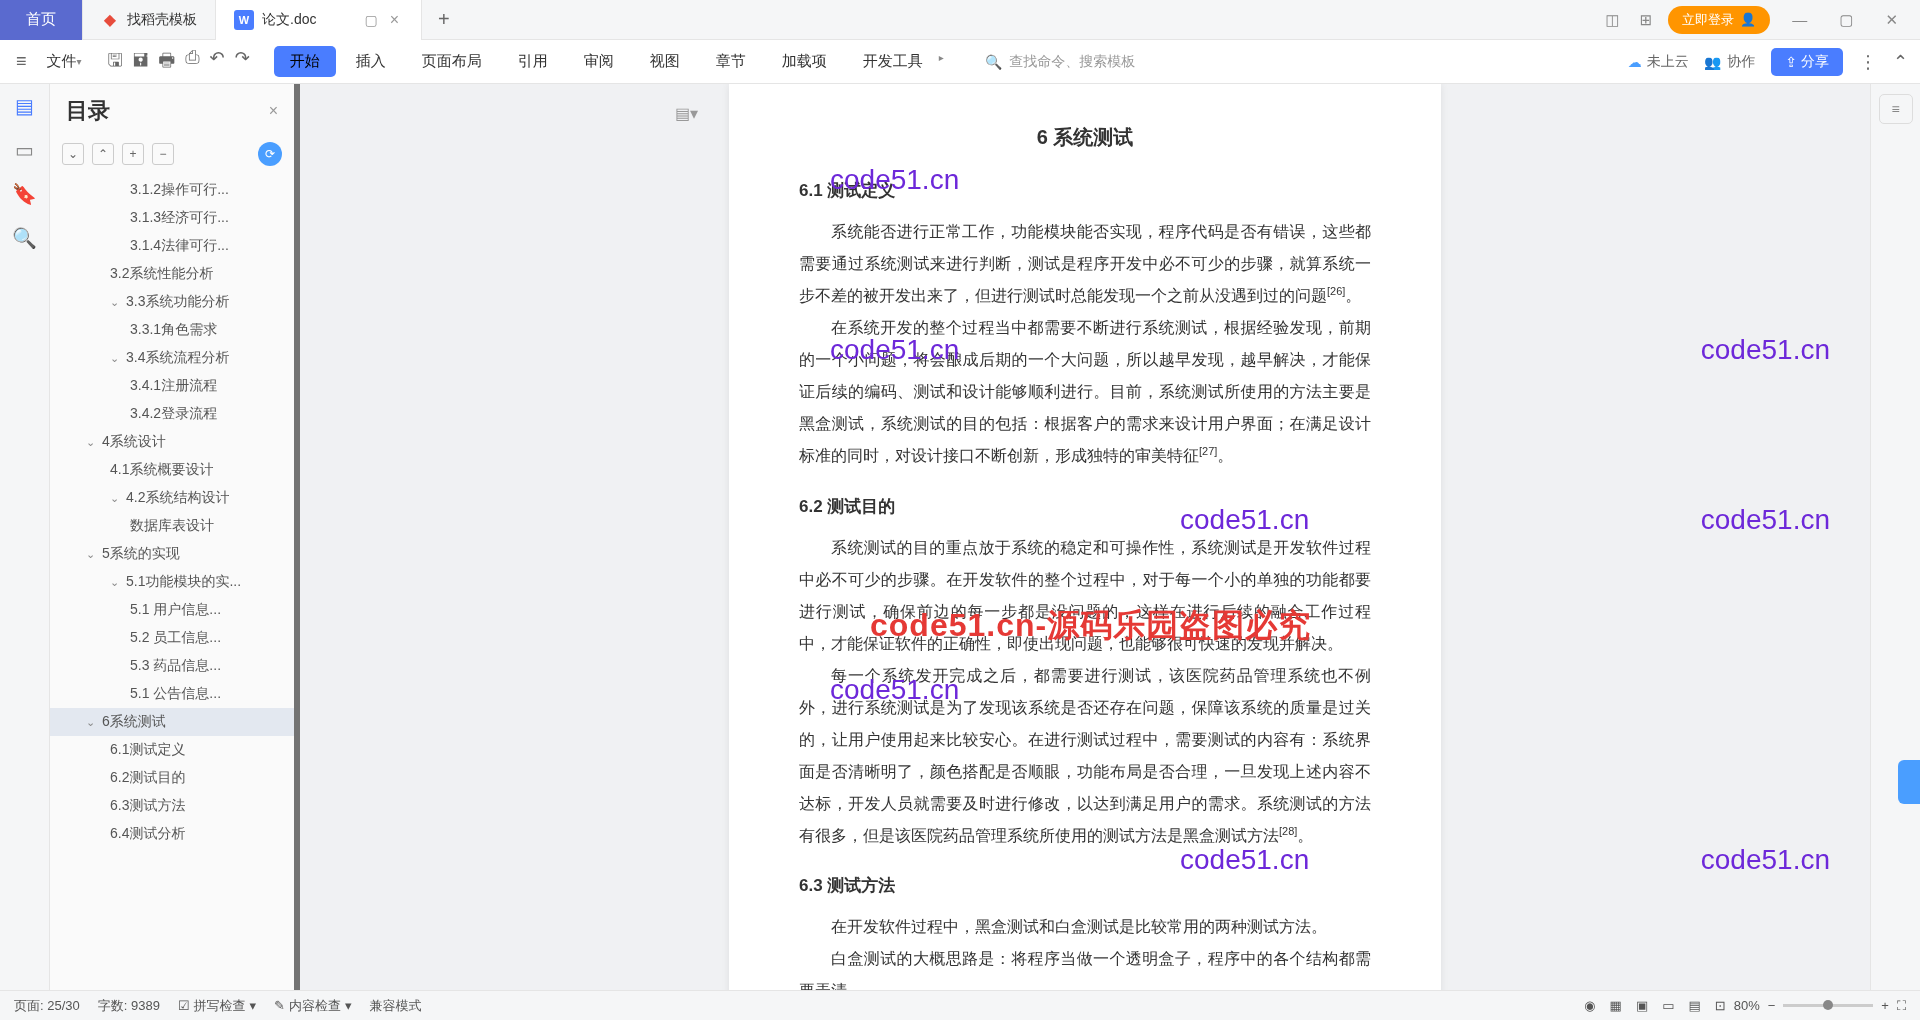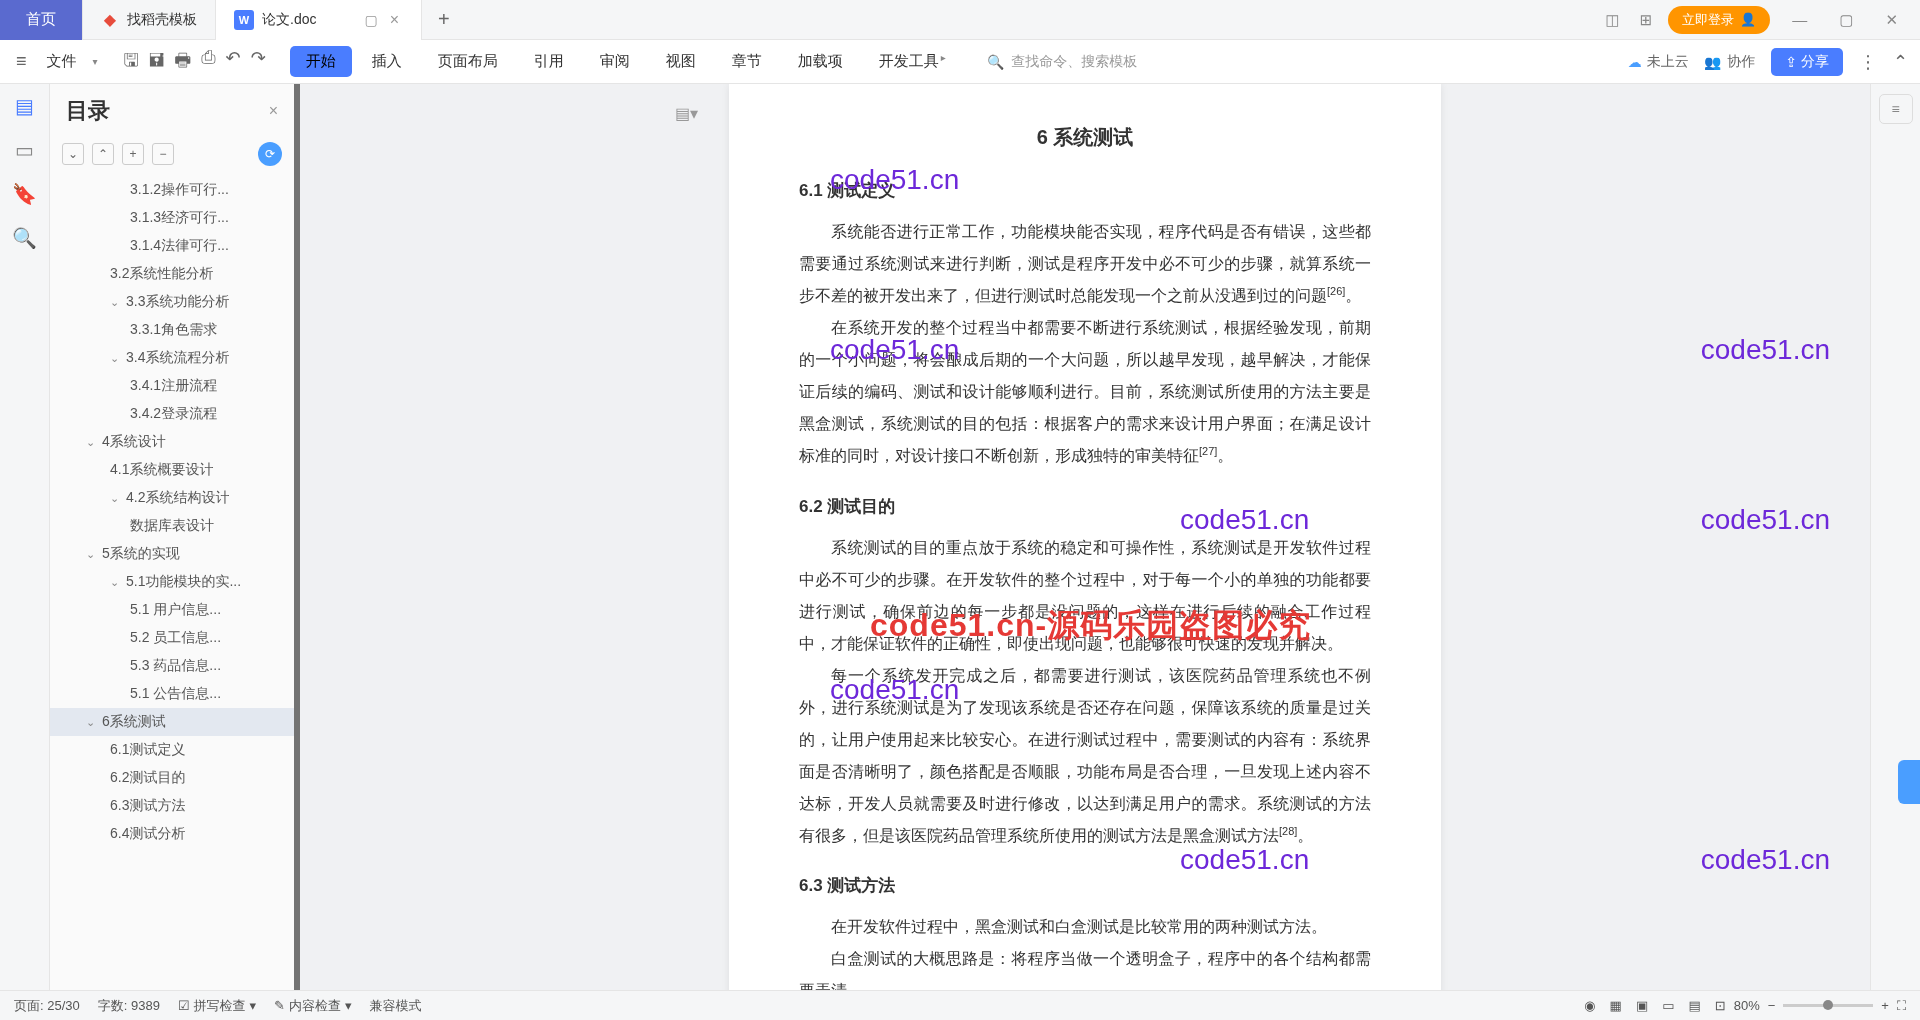--- a/index.html
+++ b/index.html
@@ -14,26 +14,26 @@
 .tab-close{color:#999;font-size:16px;padding:0 4px}
 .tab-win{color:#999;font-size:14px;margin-left:40px}
 .tab-plus{padding:0 16px;color:#666;font-size:20px}
 .spacer{flex:1}
 .titlectl{display:flex;align-items:center;gap:12px;padding-right:12px}
 .tc-icon{color:#888;font-size:15px;padding:4px}
 .login-btn{background:#ff9500;color:#fff;padding:5px 14px;border-radius:14px;font-size:13px;display:flex;align-items:center;gap:6px}
 .winbtn{color:#888;font-size:15px;padding:4px 10px}
 .ribbon{height:44px;display:flex;align-items:center;padding:0 12px;gap:6px;border-bottom:1px solid #e5e5e5}
 .menu-icon{font-size:18px;color:#666;padding:4px}
-.file-menu{font-size:15px;padding:4px 10px;display:flex;align-items:center;gap:16px}
+.file-menu{font-size:15px;padding:4px 10px;display:flex;align-items:center;gap:0}
 .qat{display:flex;gap:10px;padding:0 10px;color:#666;font-size:18px}
 .rtabs{display:flex;gap:4px;margin-left:8px}
 .rtab{padding:6px 16px;font-size:15px;border-radius:5px}
 .rtab.active{background:#4a7dff;color:#000000}
-.rtab.dev{display:flex;align-items:flex-start;gap:2px}
+.rtab.dev{display:flex;align-items:flex-start;gap:16px}
 .search-box{margin-left:20px;display:flex;align-items:center;gap:6px;color:#999;font-size:14px}
 .rib-right{display:flex;align-items:center;gap:16px;color:#666}
 .cloud{display:flex;align-items:center;gap:5px;font-size:14px}
 .collab{display:flex;align-items:center;gap:5px;font-size:14px}
 .share-btn{background:#4a7dff;color:#fff;padding:5px 14px;border-radius:5px;font-size:14px;display:flex;align-items:center;gap:4px}
 .more-v{font-size:18px;color:#666}
 .main{display:flex;height:calc(100% - 84px - 30px)}
 .leftrail{width:50px;background:#f5f6f7;border-right:1px solid #e5e5e5;display:flex;flex-direction:column;align-items:center;padding-top:10px;gap:20px}
 .rail-icon{font-size:20px;color:#888}
 .rail-icon.active{color:#4a7dff}

